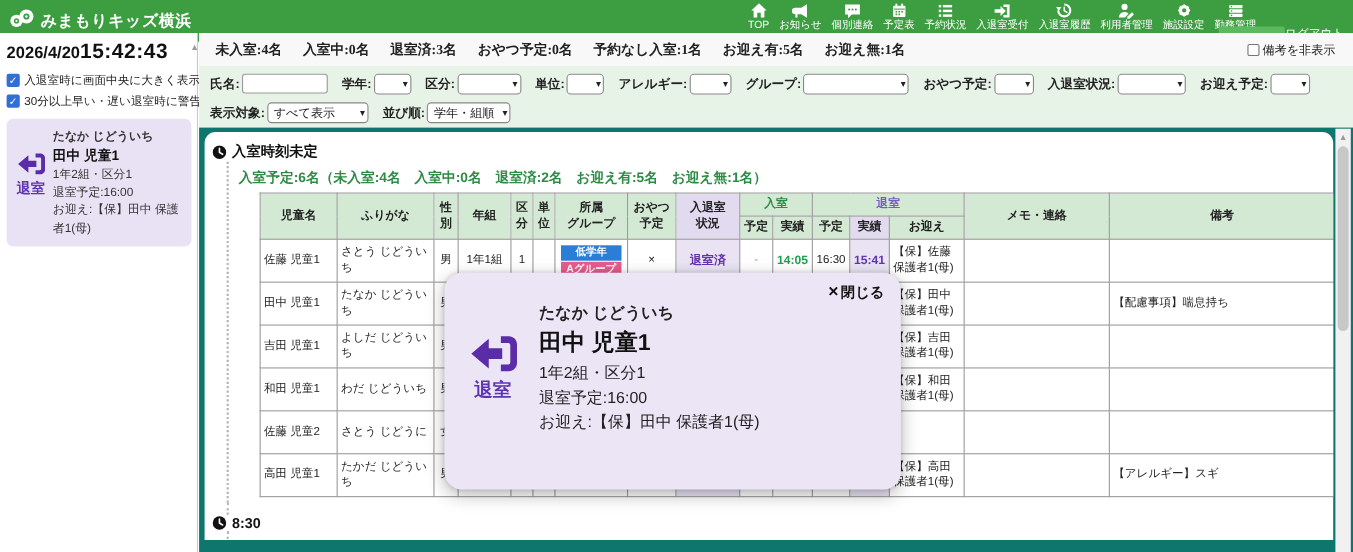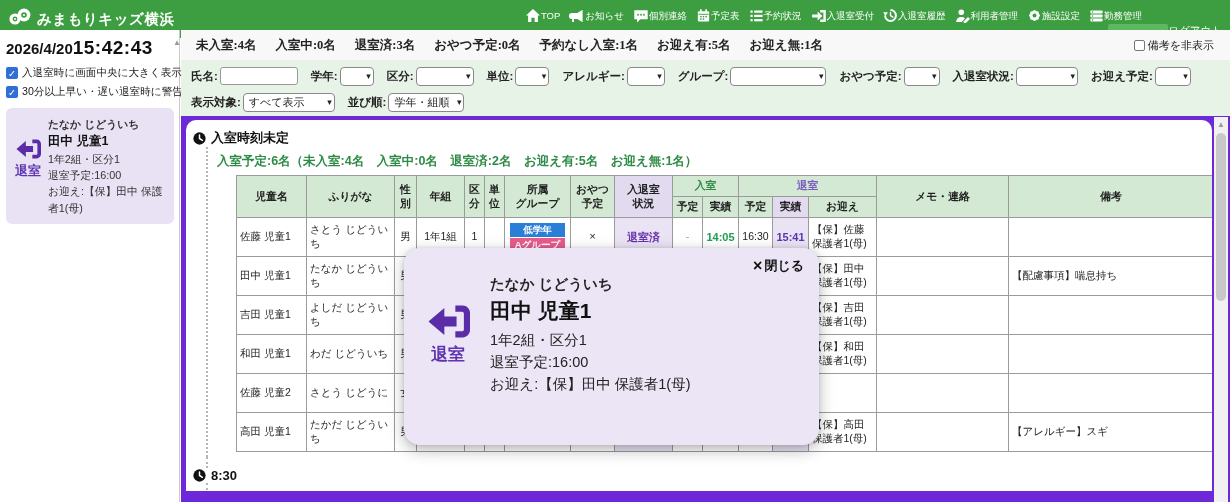--- a/index.html
+++ b/index.html
@@ -7,21 +7,21 @@
   .app {
     position:relative; width:1230px; height:502px; overflow:hidden;
     font-family:"Liberation Sans","DejaVu Sans",sans-serif; background:#fff; color:#222;
   }
   
   .topbar { position:absolute; left:0; top:0; width:100%; height:38px; background:#3d9e41; display:flex; align-items:center; }
   .logo { display:flex; align-items:center; gap:5px; margin-left:8px; color:#fff; }
   .logo-text { font-size:14.5px; font-weight:bold; letter-spacing:.5px; }
   .app-title { position:absolute; left:437px; top:7px; color:#fff; font-size:13.5px; font-weight:bold; }
   .nav { position:absolute; right:88px; top:0; height:30px; display:flex; align-items:center; gap:9px; }
-  .nav-item { display:flex; flex-direction:row; align-items:center; justify-content:flex-end; color:#fff; cursor:pointer; line-height:1; }
+  .nav-item { display:flex; flex-direction:column; align-items:center; justify-content:flex-end; color:#fff; cursor:pointer; line-height:1; }
   .nav-ico { height:15px; display:flex; align-items:flex-end; }
   .nav-ico svg { display:block; }
   .nav-label { font-size:9.5px; margin-top:1px; white-space:nowrap; }
   .logout { position:absolute; right:8px; top:16px; height:30px; display:flex; align-items:center; justify-content:center; color:#fff; cursor:pointer; }
   .logout-rect { width:60px; height:14px; background:#5cb95f; border-radius:2px; margin-bottom:1px; }
   .logout-label { font-size:10.5px; }
   
   .sidebar { position:absolute; left:0; top:30px; width:180px; bottom:0; background:#fff; border-right:1px solid #c9c9c9; padding:5px 5px 0 6px; }
   .datetime { display:flex; align-items:baseline; gap:0; margin:2px 0 7px 0; }
   .cur-date { font-size:15px; font-weight:bold; color:#111; }
@@ -43,21 +43,21 @@
   .hide-note { margin-left:auto; margin-right:16px; display:flex; align-items:center; gap:3px; font-size:11px; color:#222; cursor:pointer; white-space:nowrap; }
   .filter-bar { background:#e8f3e8; padding:3px 0 5px 10px; }
   .filter-row { display:flex; align-items:center; height:26px; }
   .filter-group { display:flex; align-items:center; margin-right:13px; }
   .f-label { font-size:11.5px; font-weight:bold; color:#222; margin-right:2px; white-space:nowrap; }
   .f-input { height:18px; border:1px solid #999; border-radius:3px; background:#fff; font-size:11px; padding:0 3px; font-family:inherit; }
   .sel { position:relative; display:inline-flex; align-items:center; height:19px; background:#fff; border:1px solid #888; border-radius:4px; padding:0 14px 0 5px; font-size:11px; cursor:pointer; }
   .sel .chev { position:absolute; right:2px; top:3px; font-size:9px; color:#222; font-weight:bold; }
   .sel .sel-val { white-space:nowrap; }
   
-  .content { position:absolute; left:0; right:0; top:86px; bottom:0; background:#6d28d9; padding:4px 18px 11px 5px; }
+  .content { position:absolute; left:0; right:0; top:86px; bottom:0; background:#0f766e; padding:4px 18px 11px 5px; }
   .card { background:#fff; border-radius:10px 10px 0 0; height:100%; padding:9px 0 0 7px; overflow:hidden; }
   .time-header { display:flex; align-items:center; gap:5px; font-size:13px; font-weight:bold; color:#111; }
   .time-header svg { display:block; }
   .seg { border-left:2px dotted #b5b5b5; margin-left:13px; }
   .seg-main { padding:2px 0 5px 0; }
   .seg-sm { height:11px; }
   .summary { color:#2e8b46; font-weight:bold; font-size:12.5px; margin:4px 0 5px 9px; white-space:nowrap; }
   
   table { border-collapse:collapse; table-layout:fixed; width:978px; margin-left:28px; }
   th,td { border:1px solid #9b9b9b; overflow:hidden; }

